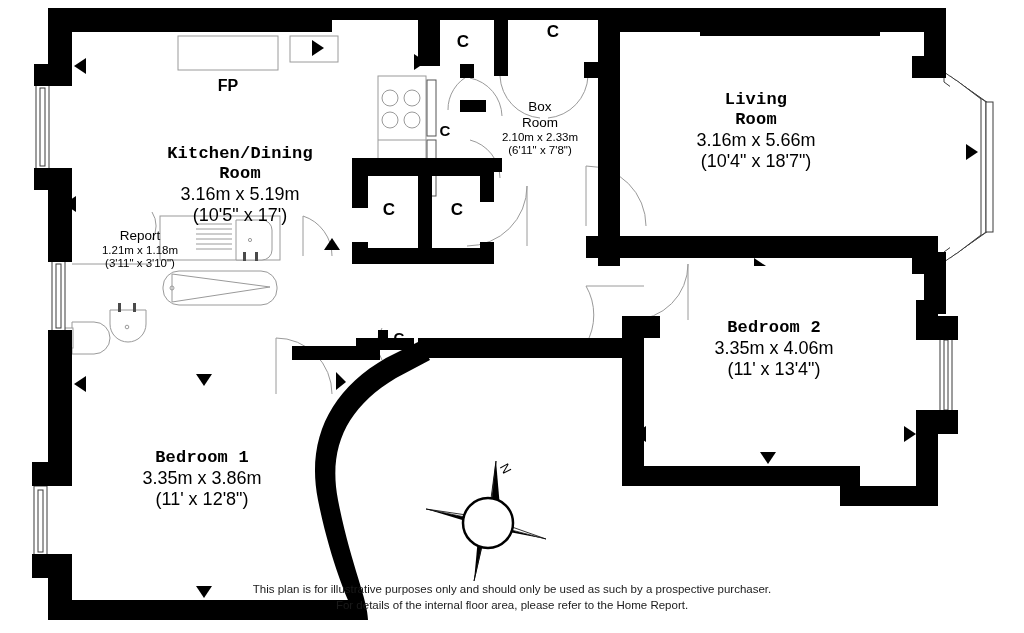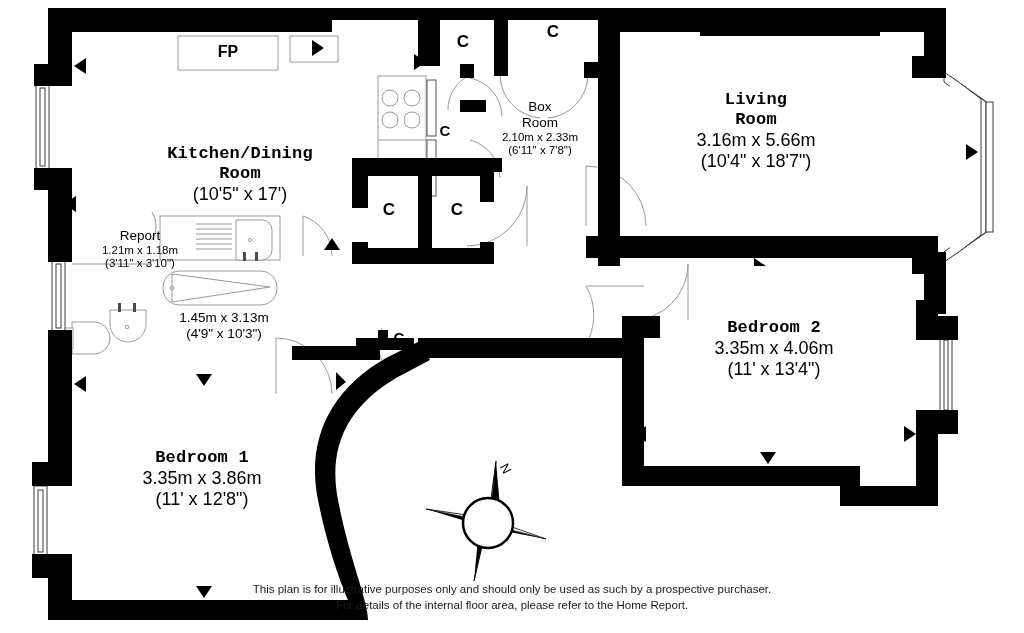--- a/index.html
+++ b/index.html
@@ -54,20 +54,21 @@
     font-weight: bold;
     font-size: 17px;
   }
   .cup-sm {
     font-weight: bold;
     font-size: 15px;
   }
   .fp-label {
     font-weight: bold;
     font-size: 16px;
+    margin-top: 34px;
   }
   .disclaimer {
     position: absolute;
     text-align: center;
     font-size: 11.5px;
     color: #1a1a1a;
     line-height: 1.45;
     width: 100%;
     left: 0;
   }
@@ -309,35 +310,32 @@
       <polygon points="4,2 58,16 5,6" fill="#000000"></polygon>
       <polygon points="4,2 58,16 7,-2" fill="#ffffff" stroke="#000" stroke-width="0.8"></polygon>
       <circle cx="0" cy="0" r="25" fill="#ffffff" stroke="#000000" stroke-width="2.5"></circle>
     </g>
 
   </svg>
 
   <div class="lbl" style="left:104px; top:120px; width:272px;margin-top:24px;">
     <div class="room-name">Kitchen/Dining</div>
     <div class="room-name">Room</div>
+    <div class="room-dim">3.16m x 5.19m</div>
     <div class="room-dim">(10'5" x 17')</div>
   </div>
 
   <div class="lbl fp-label" style="left:178px; top:43px; width:100px;">FP</div>
 
   <div class="lbl" style="left:66px; top:228px; width:148px;">
     <div class="room-name-sm">Report</div>
     <div class="room-dim-sm">1.21m x 1.18m</div>
     <div class="room-dim-sm">(3'11" x 3'10")</div>
   </div>
 
-  <div class="lbl" style="left:138px; top:310px; width:172px;">
-    <div class="room-dim-md">1.45m x 3.13m</div>
-    <div class="room-dim-md">(4'9" x 10'3")</div>
-  </div>
 
   <div class="lbl" style="left:468px; top:99px; width:144px;">
     <div class="room-name-sm">Box</div>
     <div class="room-name-sm">Room</div>
     <div class="room-dim-sm">2.10m x 2.33m</div>
     <div class="room-dim-sm">(6'11" x 7'8")</div>
   </div>
 
   <div class="lbl" style="left:648px; top:90px; width:216px;">
     <div class="room-name">Living</div>

